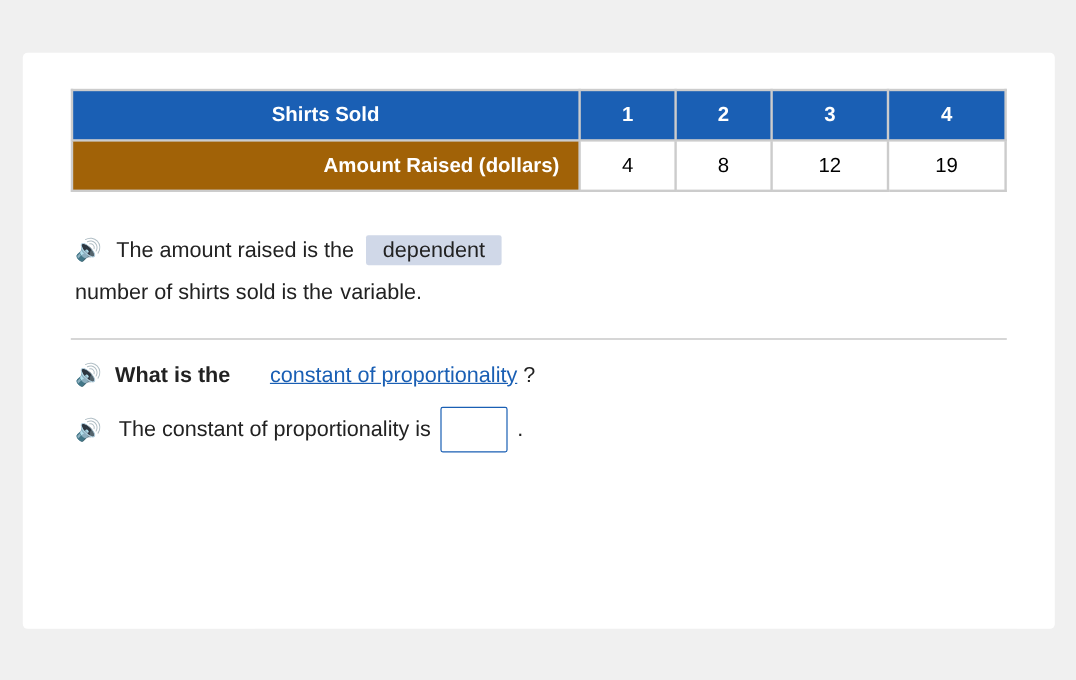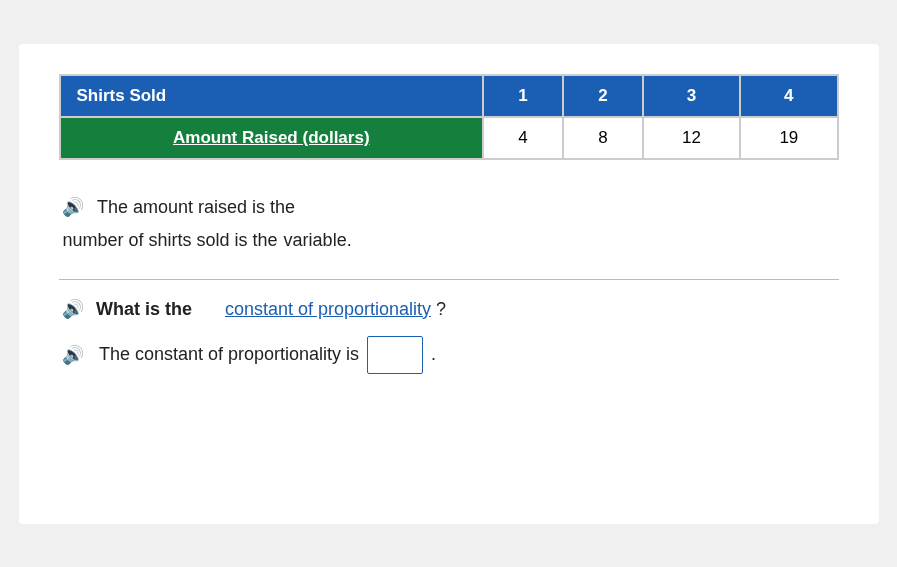--- a/index.html
+++ b/index.html
@@ -36,34 +36,33 @@
       padding: 10px 16px;
       font-size: 17px;
     }
 
     .data-table thead tr {
       background: #1a5fb4;
       color: #fff;
     }
 
     .data-table thead th.row-label {
-      text-align: left;
+      text-align: center;
       font-weight: bold;
     }
 
     .data-table tbody tr {
       background: #fff;
     }
 
     .data-table tbody td.row-label {
-      background: #15803d;
+      background: #a16207;
       color: #fff;
       font-weight: bold;
-      text-align: center;
-      text-decoration: underline;
+      text-align: right;
     }
 
     
     .sentence-section {
       margin-bottom: 28px;
       padding: 0 4px;
     }
 
     .sentence-line {
       display: flex;
@@ -159,20 +158,21 @@
         <td>12</td>
         <td>19</td>
       </tr>
     </tbody>
   </table>
 
   <div class="sentence-section">
     <div class="sentence-line">
       <span class="speaker-icon">🔊</span>
       <span>The amount raised is the</span>
+      <span class="highlight-box">dependent</span>
     </div>
     <div class="sentence-line">
       <span>number of shirts sold is the</span>
       <span>variable.</span>
     </div>
   </div>
 
   <hr class="divider">
 
   <div class="prop-section">

